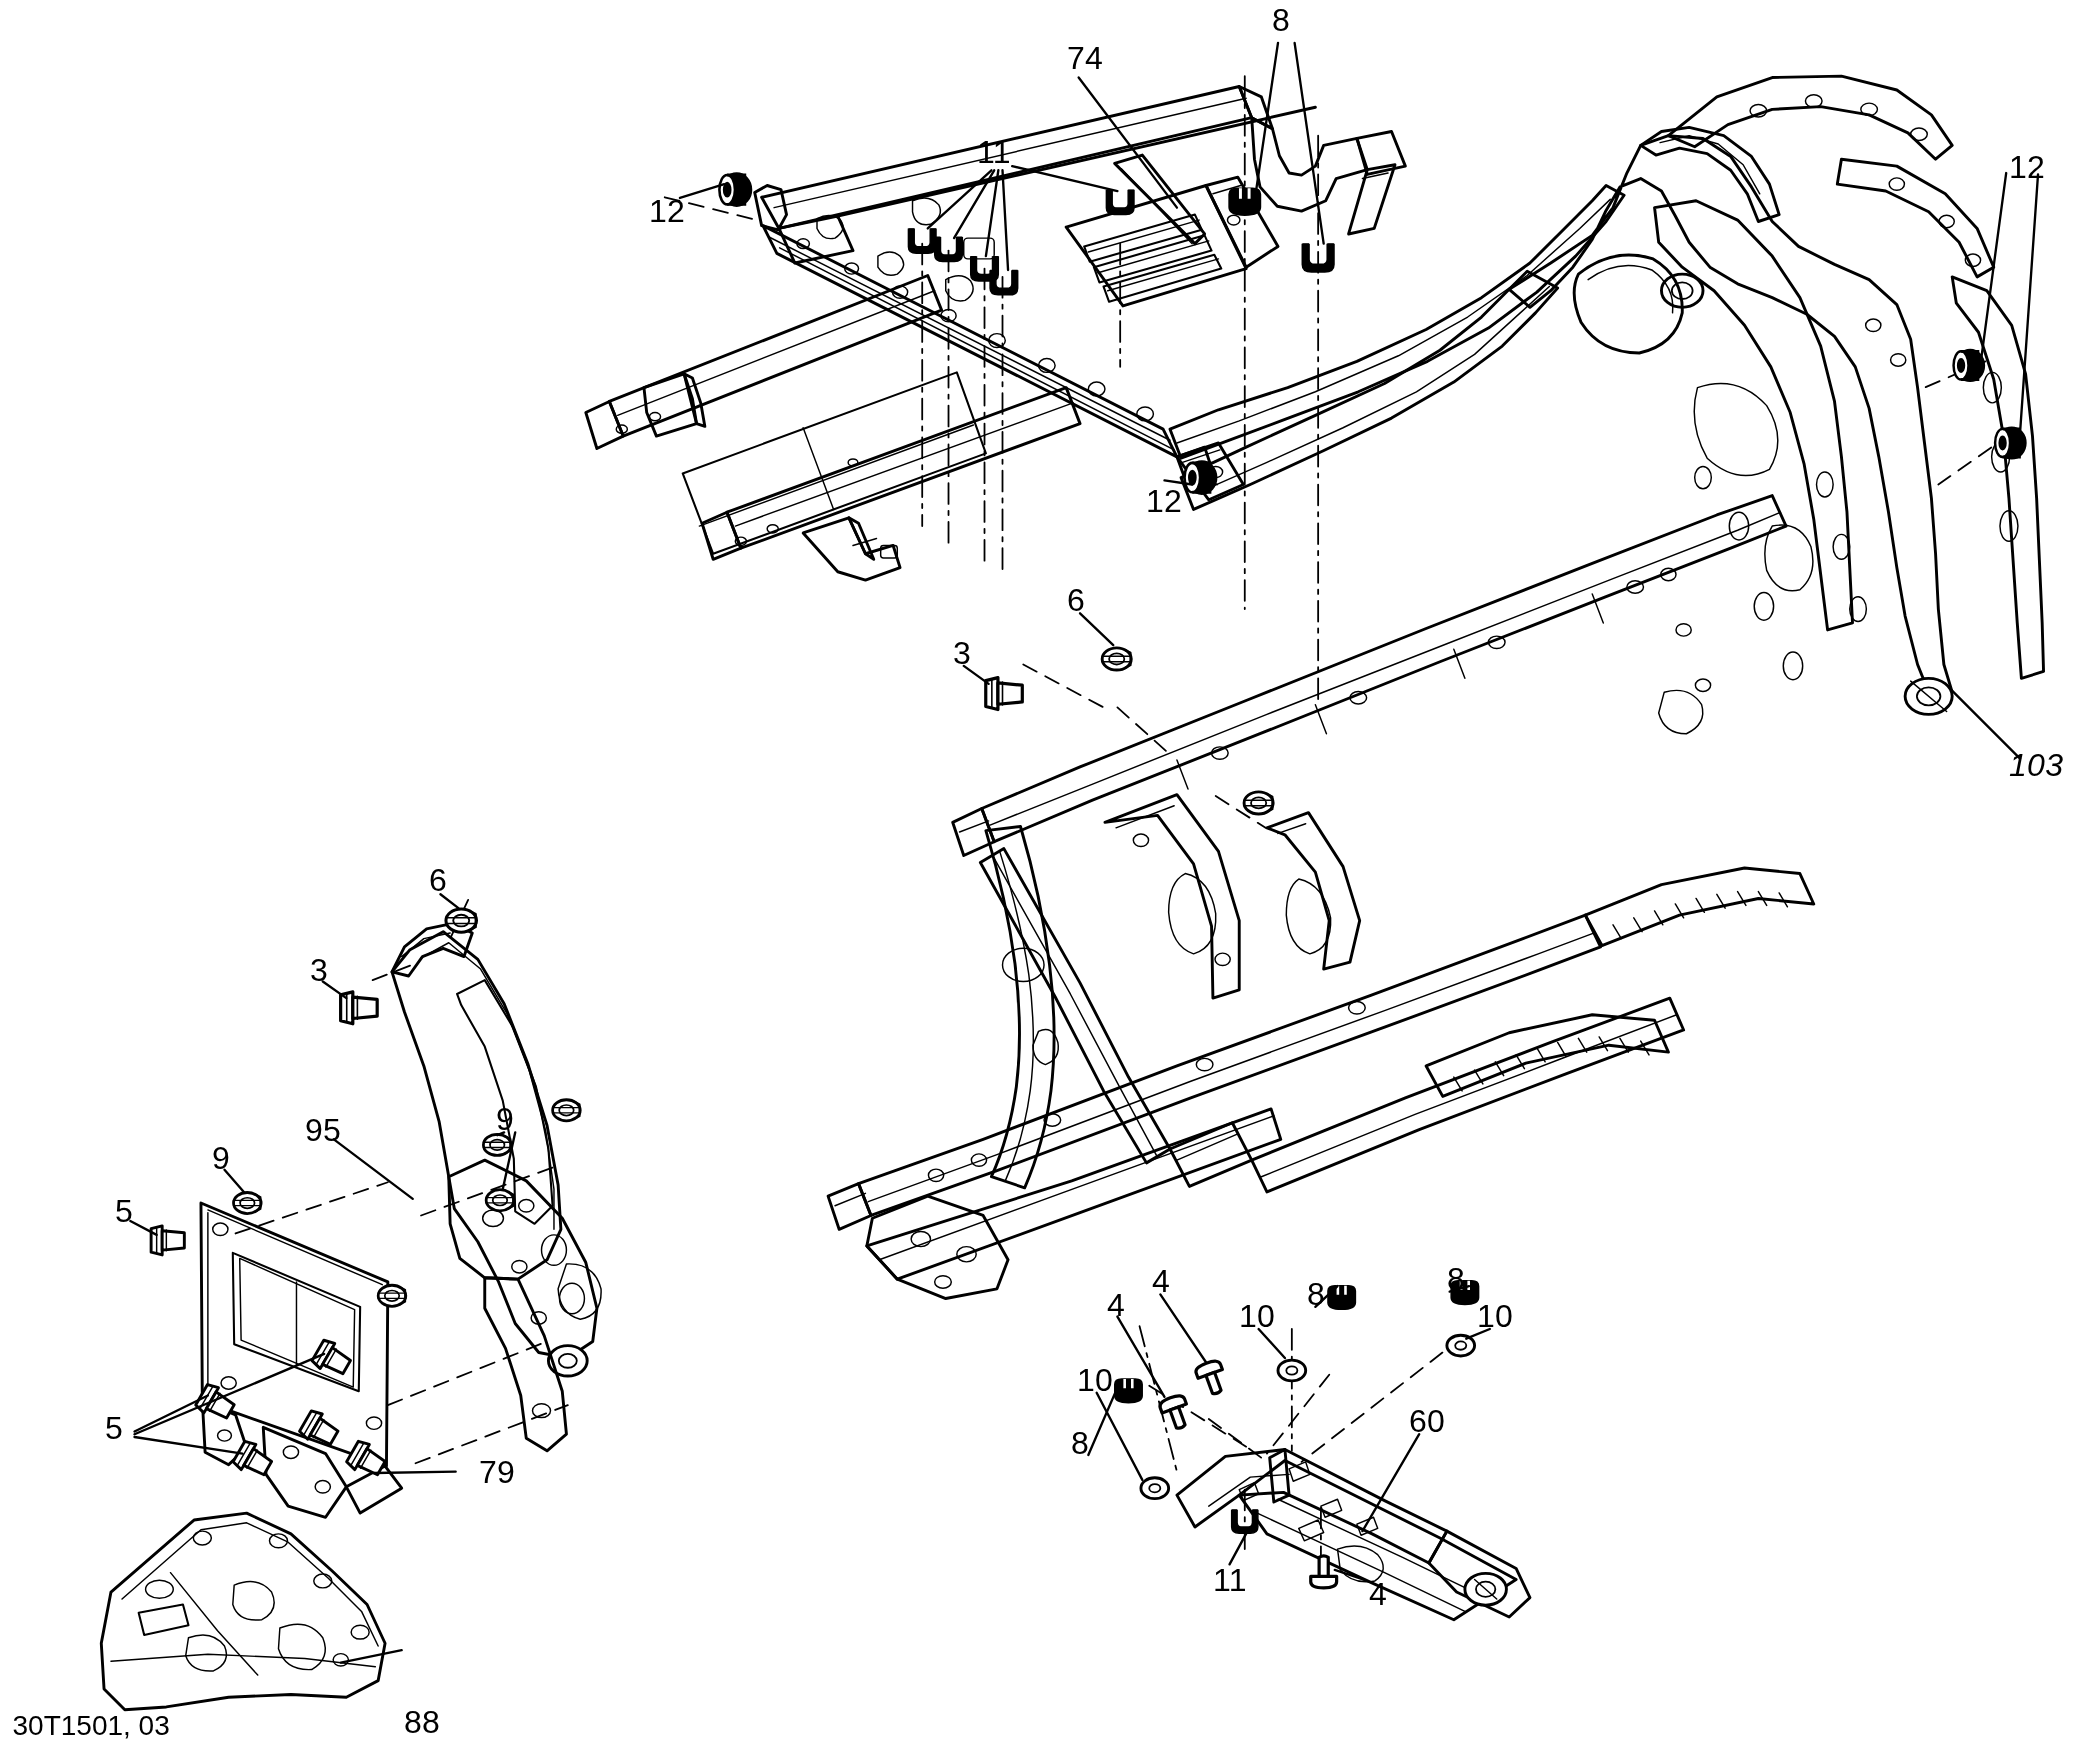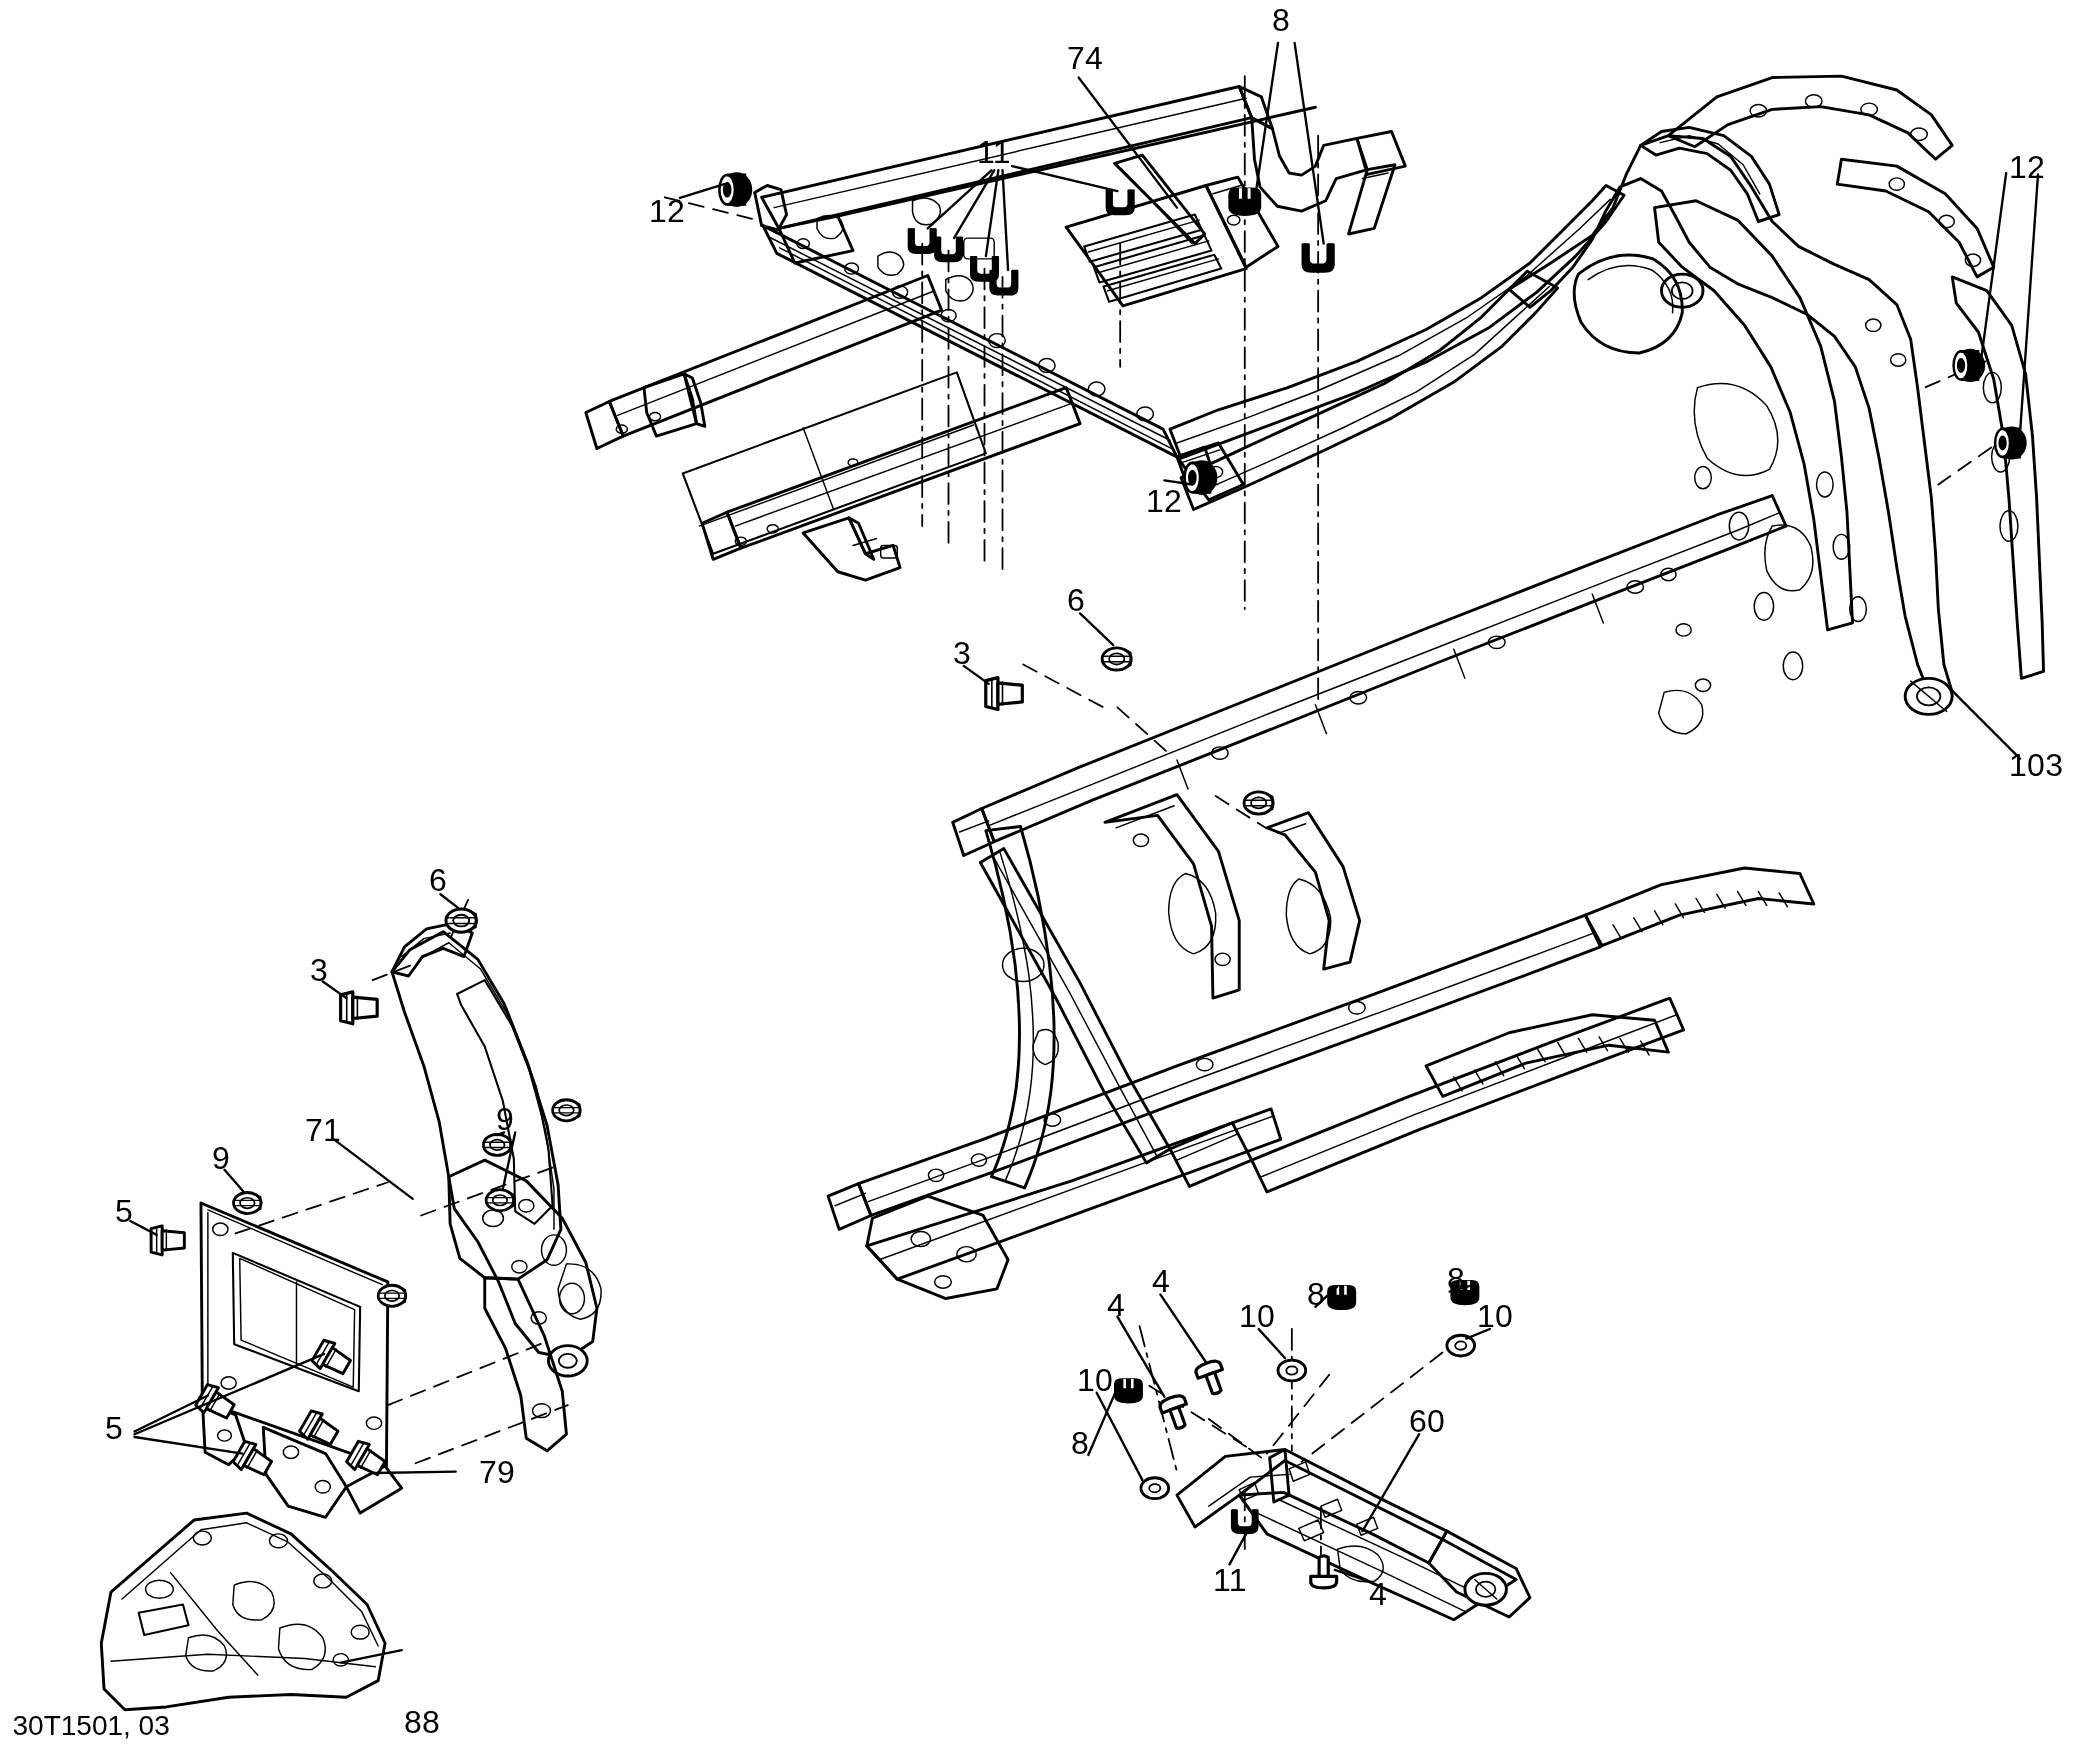--- a/index.html
+++ b/index.html
@@ -746,25 +746,25 @@
   </svg>
 
   <div class="callout" style="left:1272px;top:3.5px;">8</div>
   <div class="callout" style="left:1067px;top:42px;">74</div>
   <div class="callout" style="left:977px;top:136px;">11</div>
   <div class="callout" style="left:649px;top:195px;">12</div>
   <div class="callout" style="left:2009px;top:151px;">12</div>
   <div class="callout" style="left:1146px;top:485px;">12</div>
   <div class="callout" style="left:1067px;top:584px;">6</div>
   <div class="callout" style="left:953px;top:637px;">3</div>
-  <div class="callout" style="left:2009px;top:749px;">103</div>
+  <div class="callout" style="left:2009px;top:749px;font-style:italic;">103</div>
   <div class="callout" style="left:429px;top:864px;">6</div>
   <div class="callout" style="left:310px;top:954px;">3</div>
   <div class="callout" style="left:496px;top:1103px;">9</div>
-  <div class="callout" style="left:305px;top:1114px;">71</div>
+  <div class="callout" style="left:305px;top:1114px;">95</div>
   <div class="callout" style="left:212px;top:1142px;">9</div>
   <div class="callout" style="left:115px;top:1195px;">5</div>
   <div class="callout" style="left:105px;top:1412px;">5</div>
   <div class="callout" style="left:460px;top:1456px;margin-left:19px;">79</div>
   <div class="callout" style="left:404px;top:1706px;">88</div>
   <div class="callout" style="left:1107px;top:1289px;">4</div>
   <div class="callout" style="left:1152px;top:1265px;">4</div>
   <div class="callout" style="left:1239px;top:1300px;">10</div>
   <div class="callout" style="left:1307px;top:1278px;">8</div>
   <div class="callout" style="left:1447px;top:1263px;">8</div>

